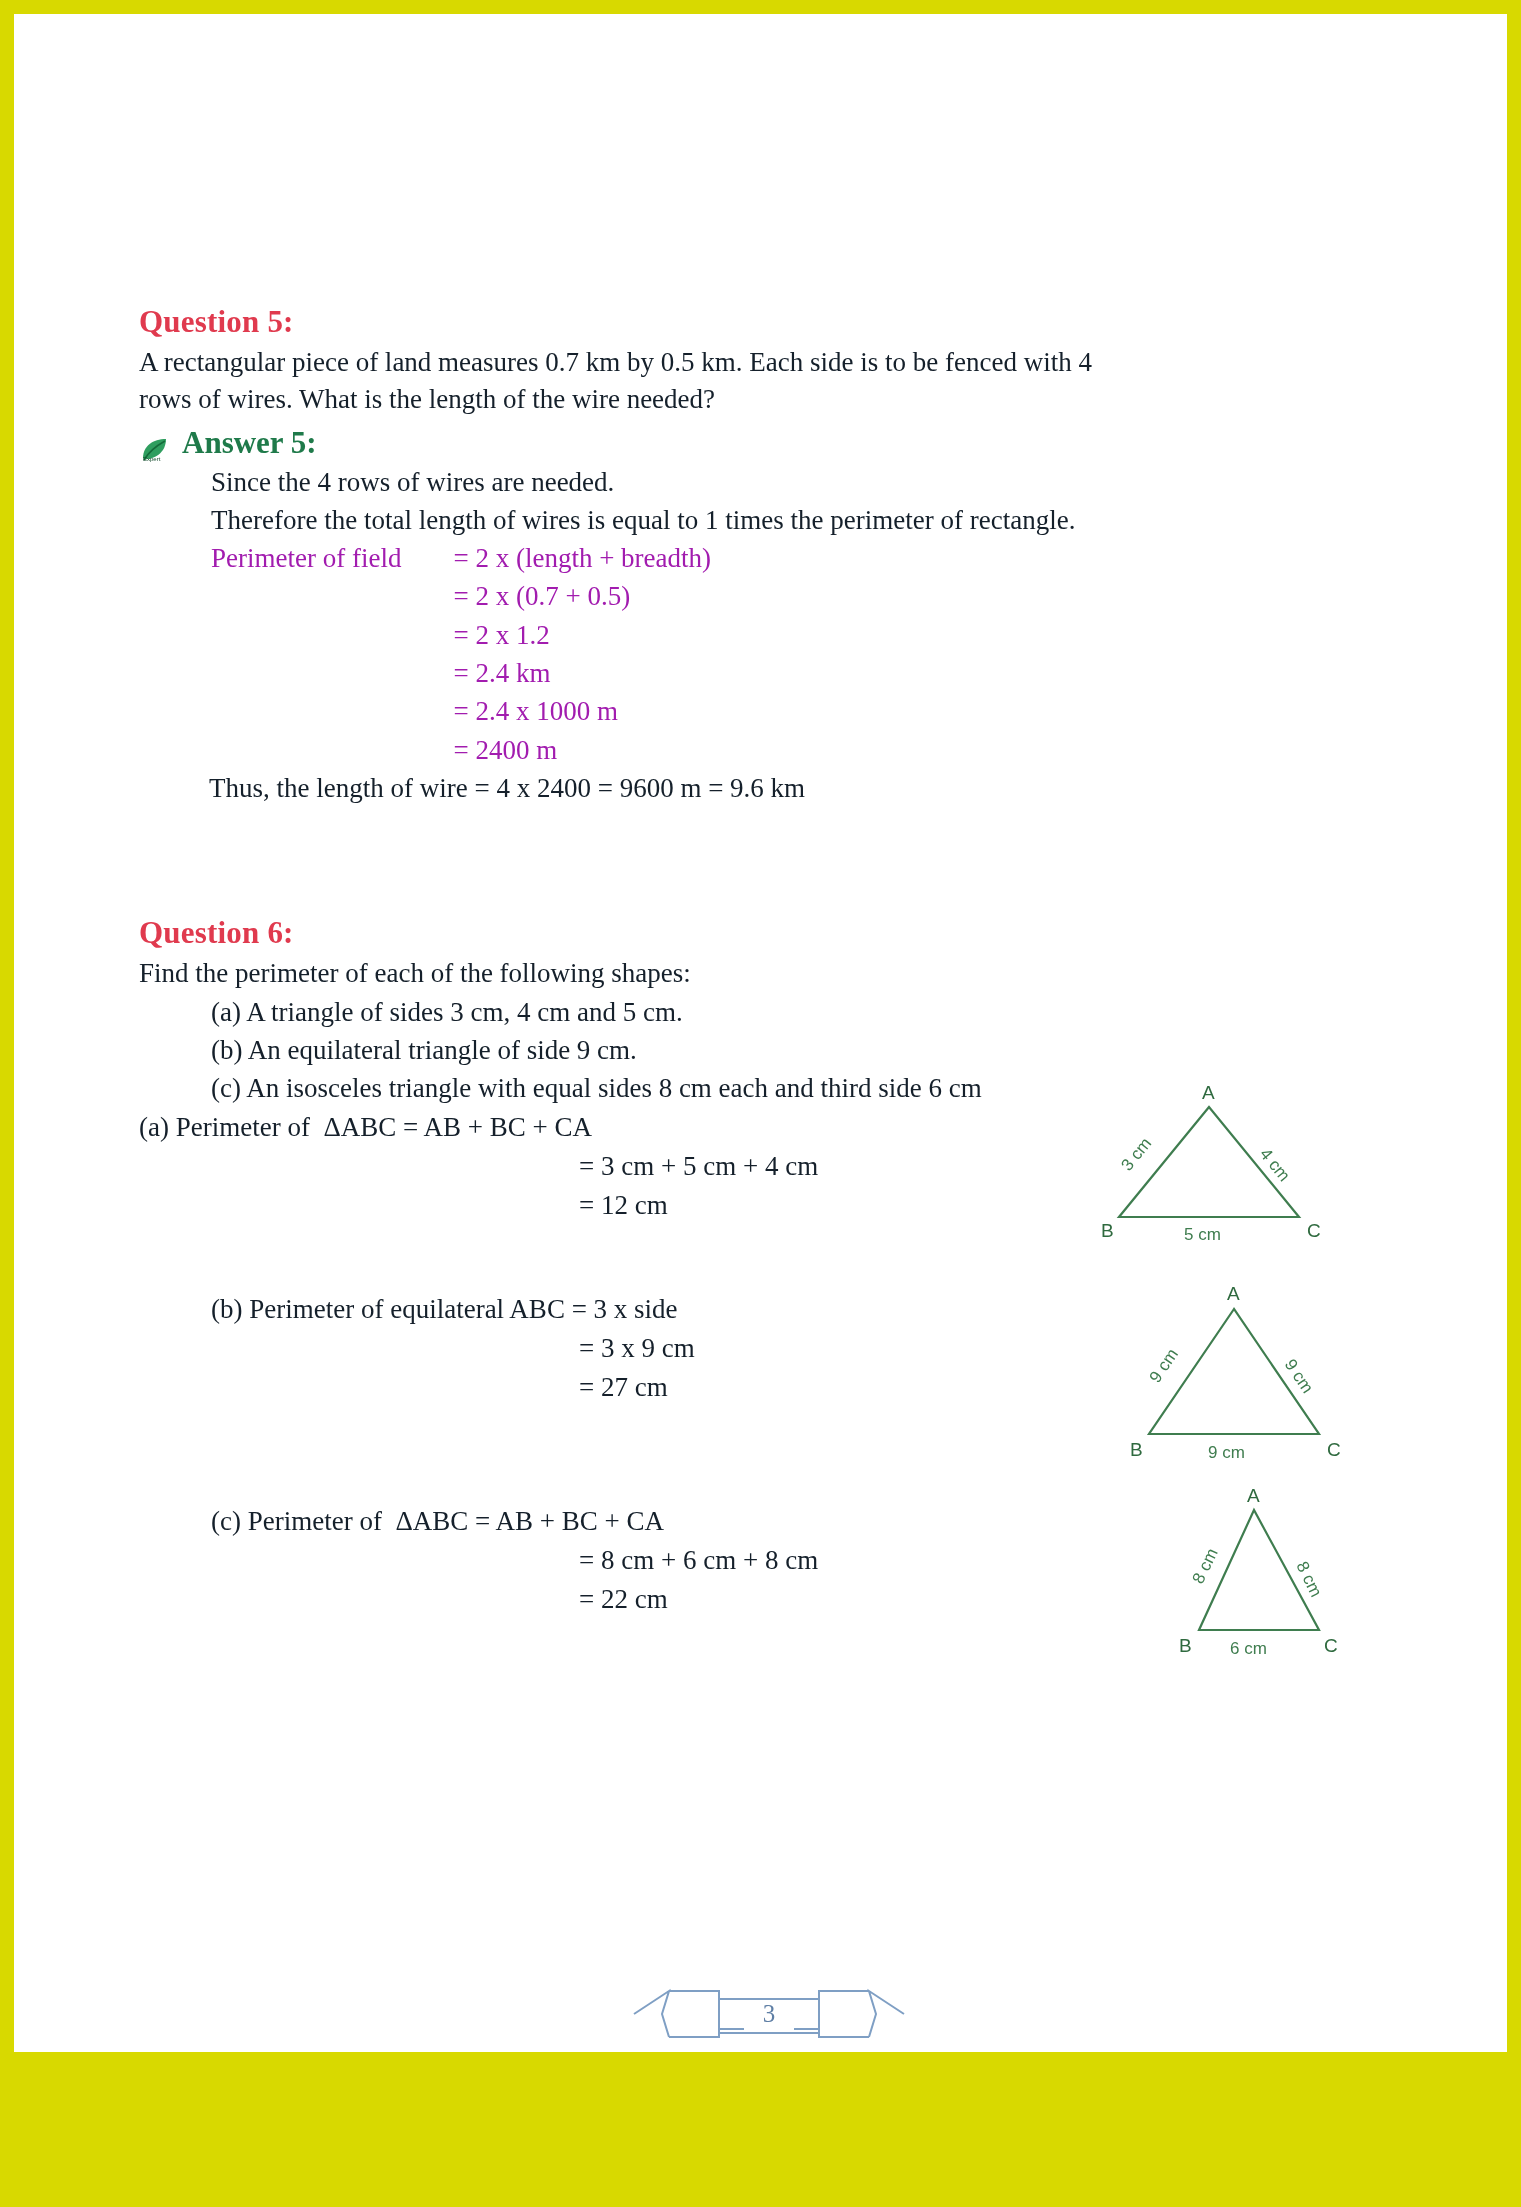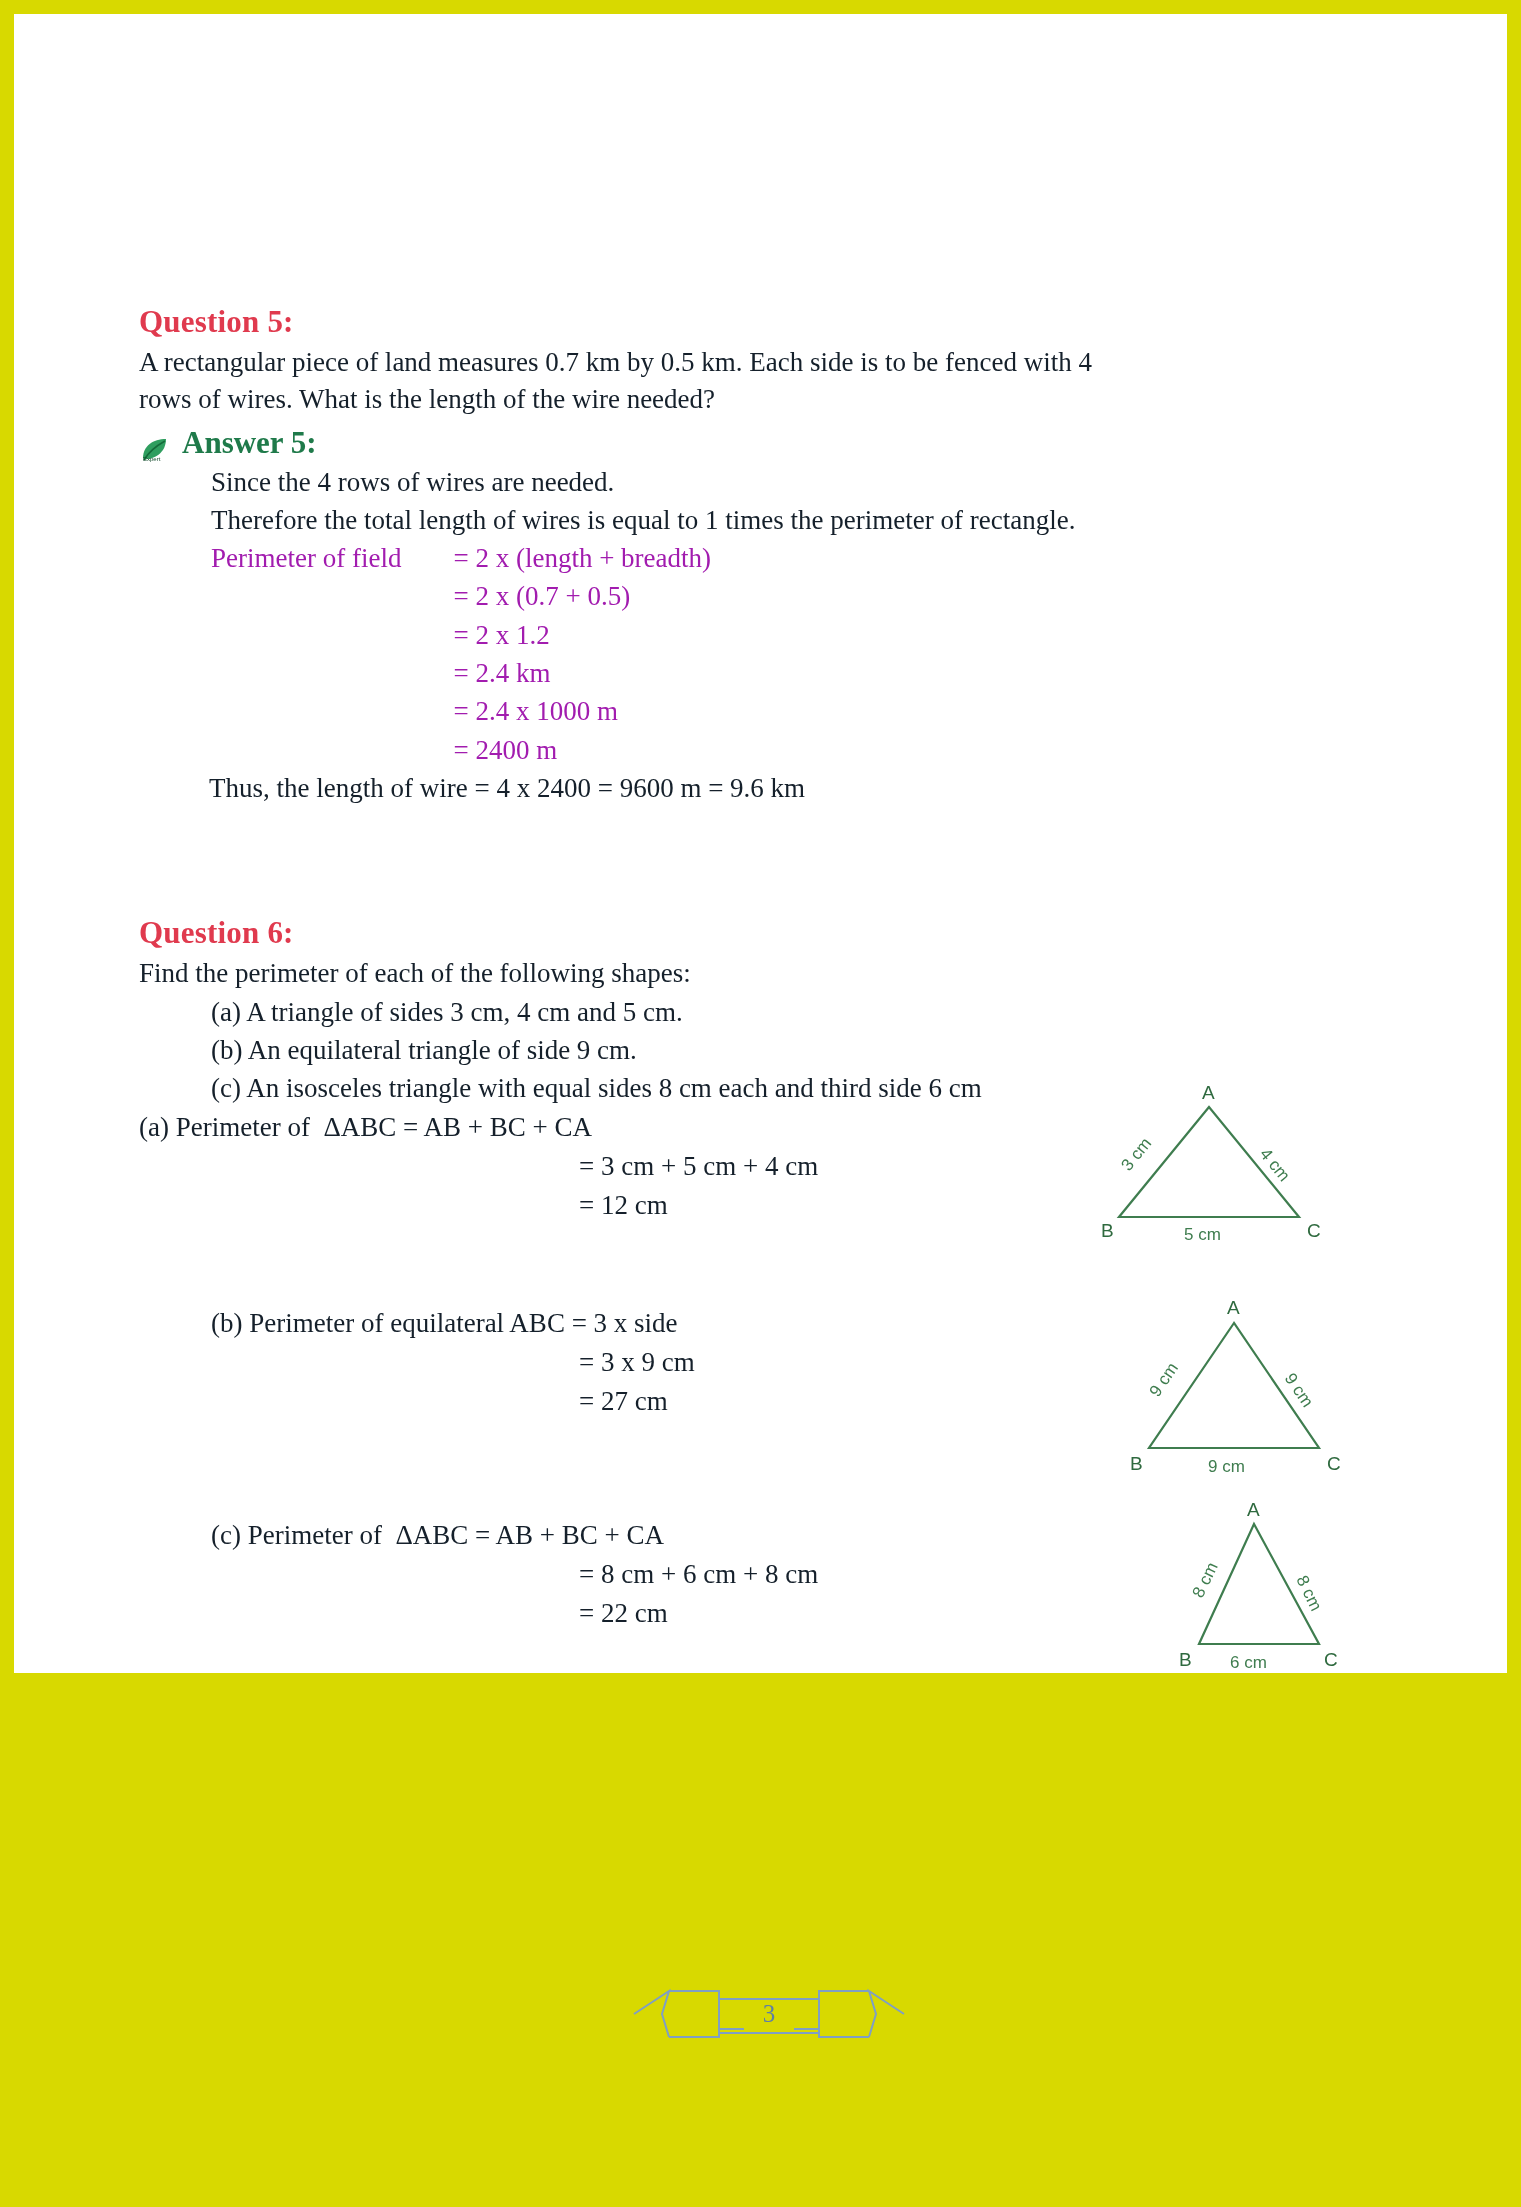--- a/index.html
+++ b/index.html
@@ -11,21 +11,21 @@
     height: 2207px;
     background: #d8d900;
     font-family: "Liberation Serif", serif;
     overflow: hidden;
   }
   .page {
     position: absolute;
     left: 14px;
     top: 14px;
     width: 1493px;
-    height: 1659px;
+    height: 2038px;
     background: #ffffff;
   }
   .content {
     position: absolute;
     left: 125px;
     top: 290px;
     width: 1250px;
   }
 
   
@@ -223,21 +223,21 @@
             <text class="tri-vertex" x="238" y="155">C</text>
             <text class="tri-label" x="60" y="90" transform="rotate(-51 60 90)">3 cm</text>
             <text class="tri-label" x="190" y="72" transform="rotate(51 190 72)">4 cm</text>
             <text class="tri-label" x="115" y="158">5 cm</text>
           </svg>
         </div>
       </div>
 
       <div class="gap-sm"></div>
 
-      <div class="a6block" style="height:178px;margin-top:14px;">
+      <div class="a6block" style="height:178px;">
         <div class="eqrow" style="margin-left:72px;">(b) Perimeter of equilateral ABC = 3 x side</div>
         <div class="eqrow" style="margin-left:440px;">= 3 x 9 cm</div>
         <div class="eqrow" style="margin-left:440px;">= 27 cm</div>
 
         <div class="tri-wrap" style="left:955px; top:-16px;">
           <svg width="280" height="200" viewBox="0 0 280 200">
             <polygon points="140,35 55,160 225,160" fill="none" stroke="#3f7d4f" stroke-width="2.2"></polygon>
             <text class="tri-vertex" x="133" y="26">A</text>
             <text class="tri-vertex" x="36" y="182">B</text>
             <text class="tri-vertex" x="233" y="182">C</text>

